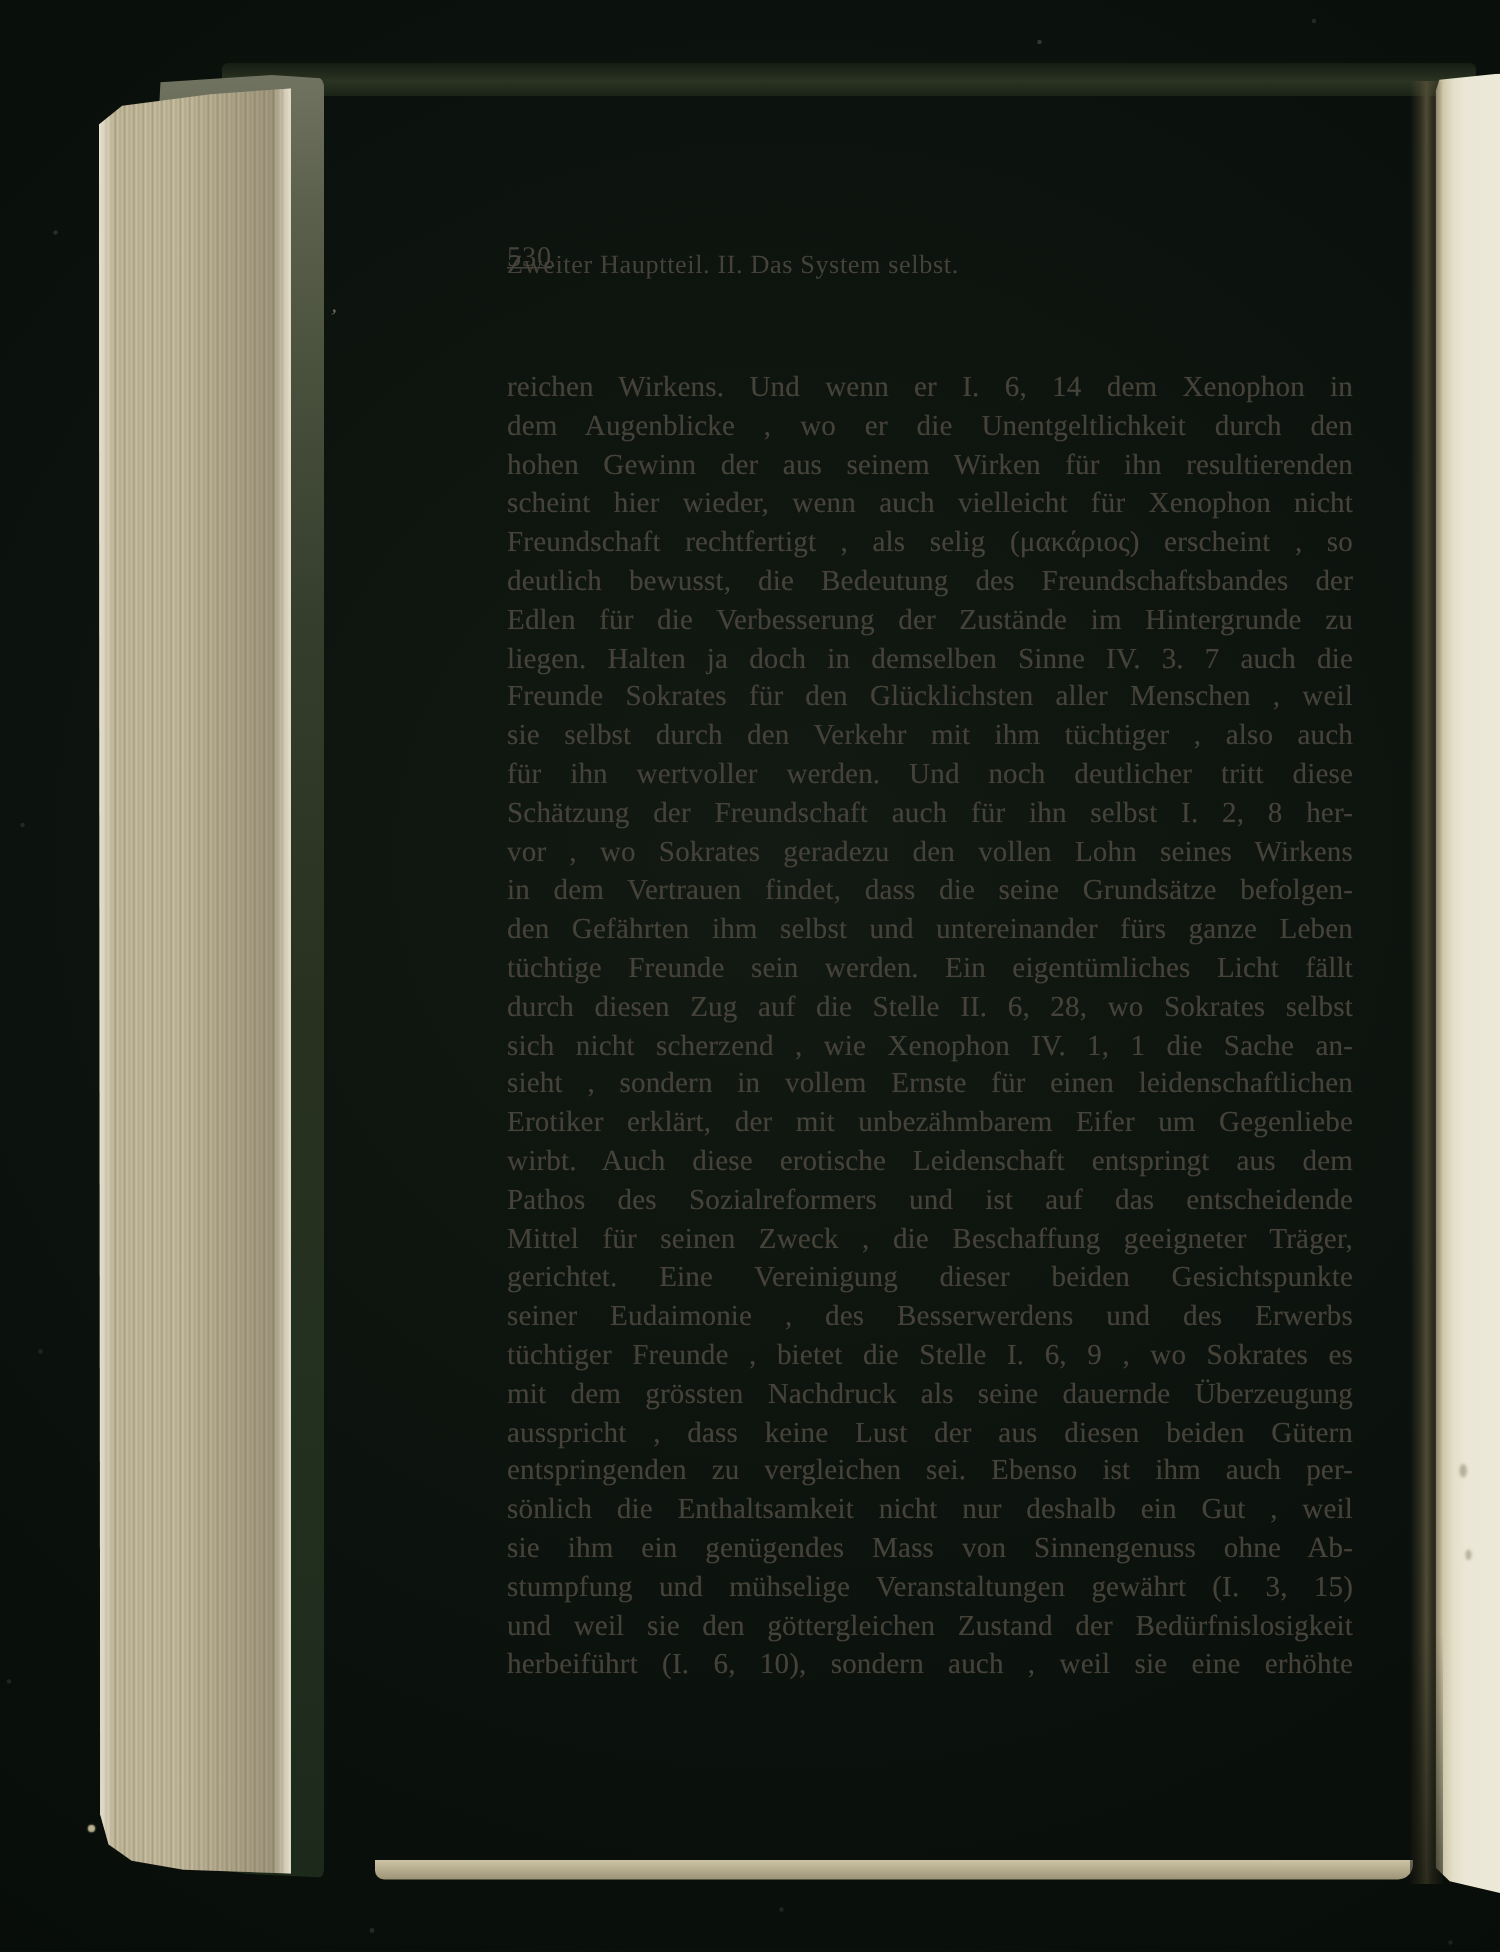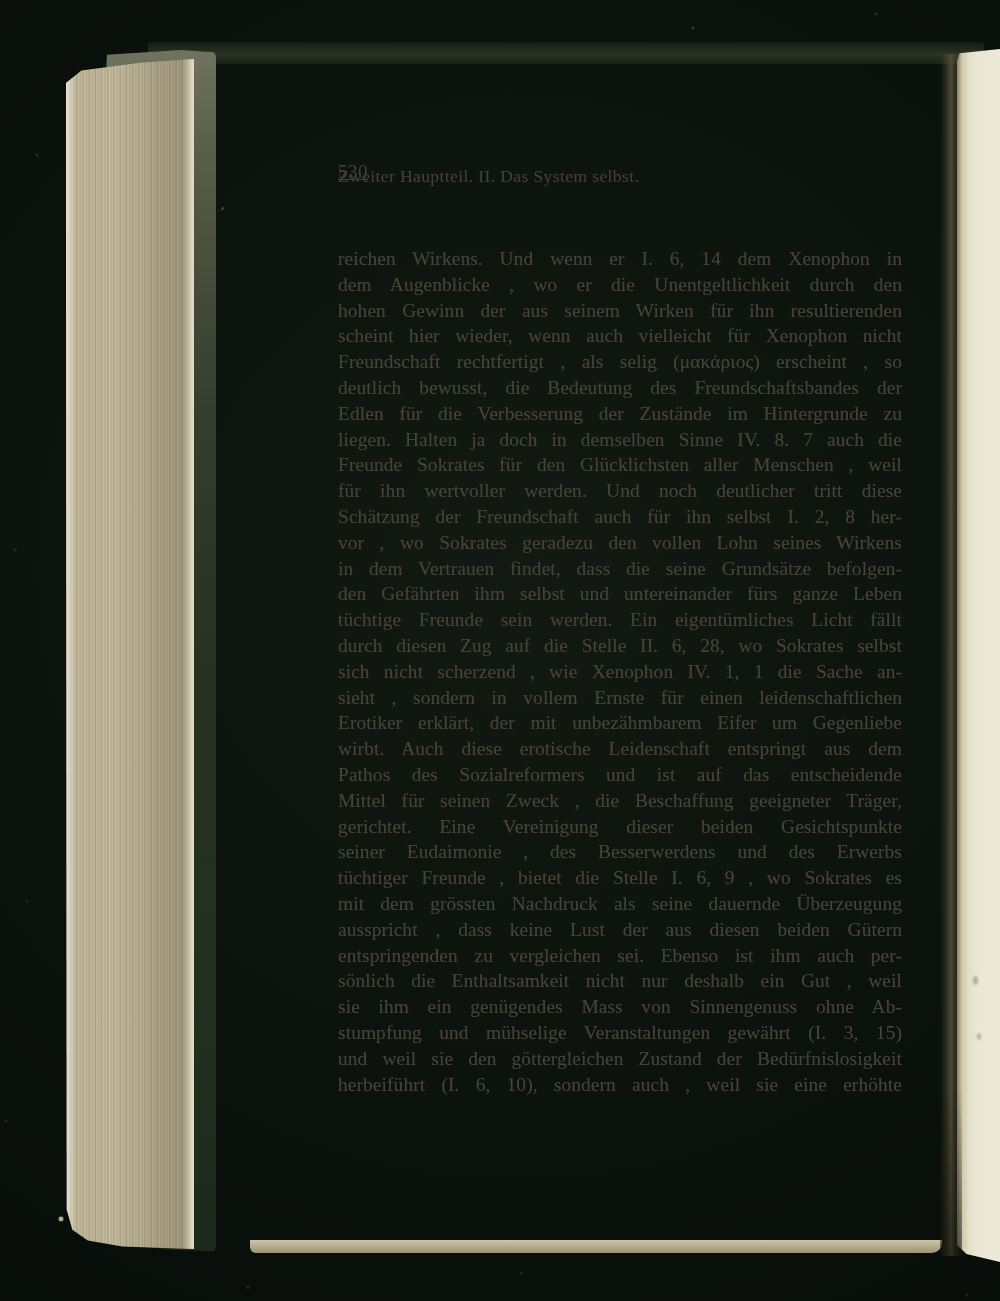--- a/index.html
+++ b/index.html
@@ -129,22 +129,23 @@
       <span class="running">Zweiter Hauptteil. II. Das System selbst.</span>
     </div>
     <div class="bodytext" id="bodytext">
         <div class="line">reichen Wirkens. Und wenn er I. 6, 14 dem Xenophon in</div>
         <div class="line">dem Augenblicke , wo er die Unentgeltlichkeit durch den</div>
         <div class="line">hohen Gewinn der aus seinem Wirken für ihn resultierenden</div>
         <div class="line">scheint hier wieder, wenn auch vielleicht für Xenophon nicht</div>
         <div class="line">Freundschaft rechtfertigt , als selig (μακάριος) erscheint , so</div>
         <div class="line">deutlich bewusst, die Bedeutung des Freundschaftsbandes der</div>
         <div class="line">Edlen für die Verbesserung der Zustände im Hintergrunde zu</div>
-        <div class="line">liegen. Halten ja doch in demselben Sinne IV. 8. 7 auch die</div>
+        <div class="line">liegen. Halten ja doch in demselben Sinne IV. 3. 7 auch die</div>
         <div class="line">Freunde Sokrates für den Glücklichsten aller Menschen , weil</div>
+        <div class="line">sie selbst durch den Verkehr mit ihm tüchtiger , also auch</div>
         <div class="line">für ihn wertvoller werden. Und noch deutlicher tritt diese</div>
         <div class="line">Schätzung der Freundschaft auch für ihn selbst I. 2, 8 her-</div>
         <div class="line">vor , wo Sokrates geradezu den vollen Lohn seines Wirkens</div>
         <div class="line">in dem Vertrauen findet, dass die seine Grundsätze befolgen-</div>
         <div class="line">den Gefährten ihm selbst und untereinander fürs ganze Leben</div>
         <div class="line">tüchtige Freunde sein werden. Ein eigentümliches Licht fällt</div>
         <div class="line">durch diesen Zug auf die Stelle II. 6, 28, wo Sokrates selbst</div>
         <div class="line">sich nicht scherzend , wie Xenophon IV. 1, 1 die Sache an-</div>
         <div class="line">sieht , sondern in vollem Ernste für einen leidenschaftlichen</div>
         <div class="line">Erotiker erklärt, der mit unbezähmbarem Eifer um Gegenliebe</div>

